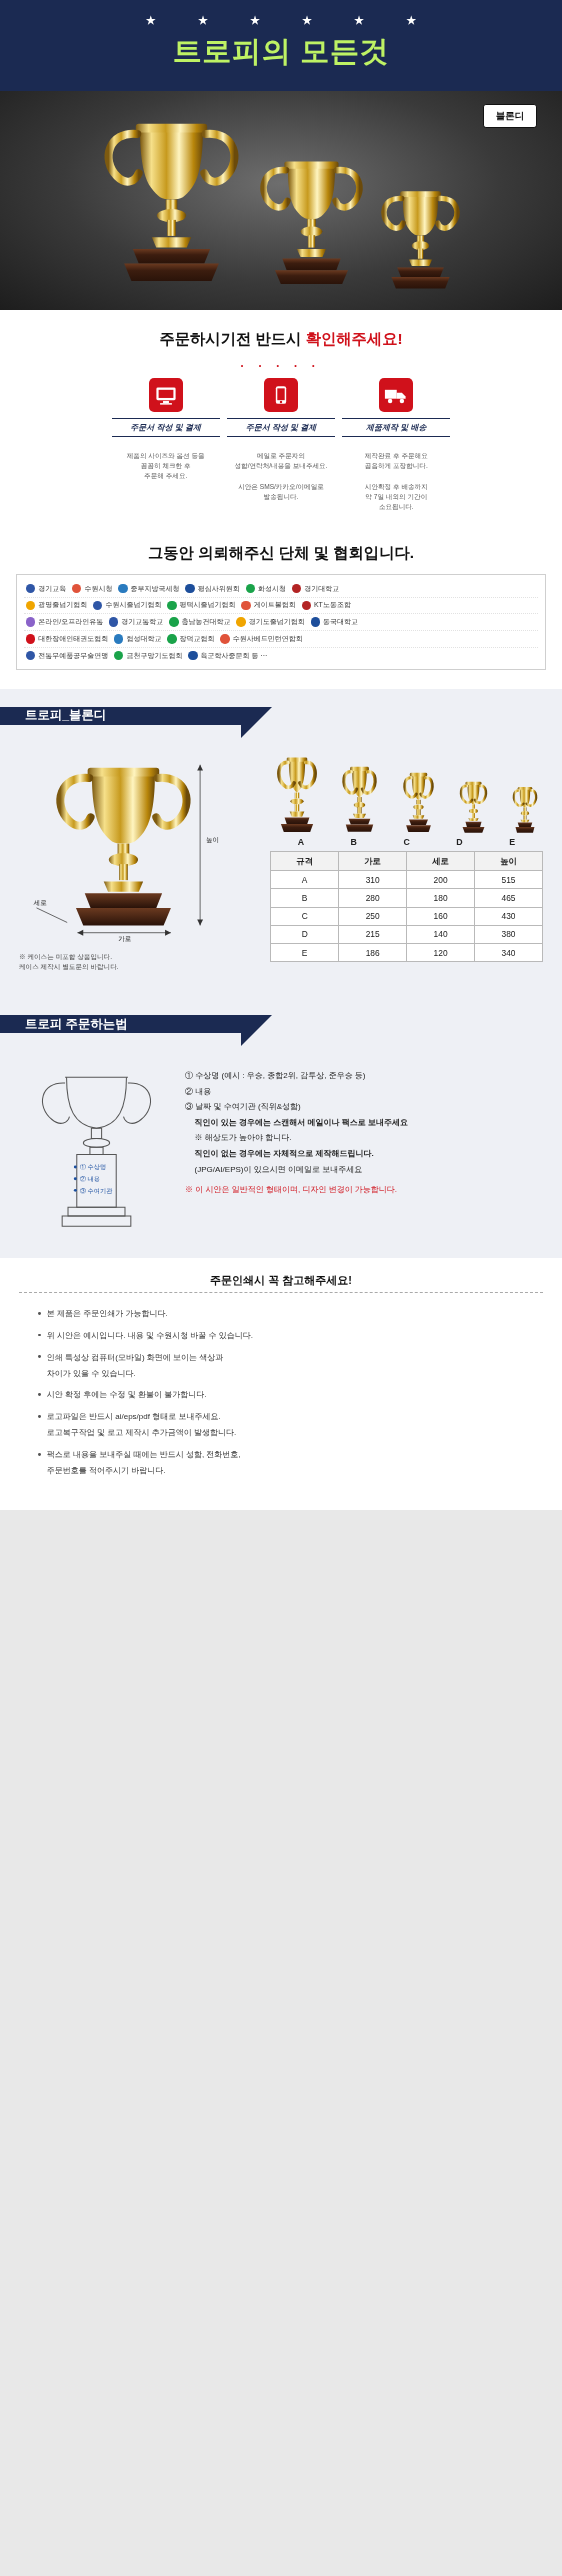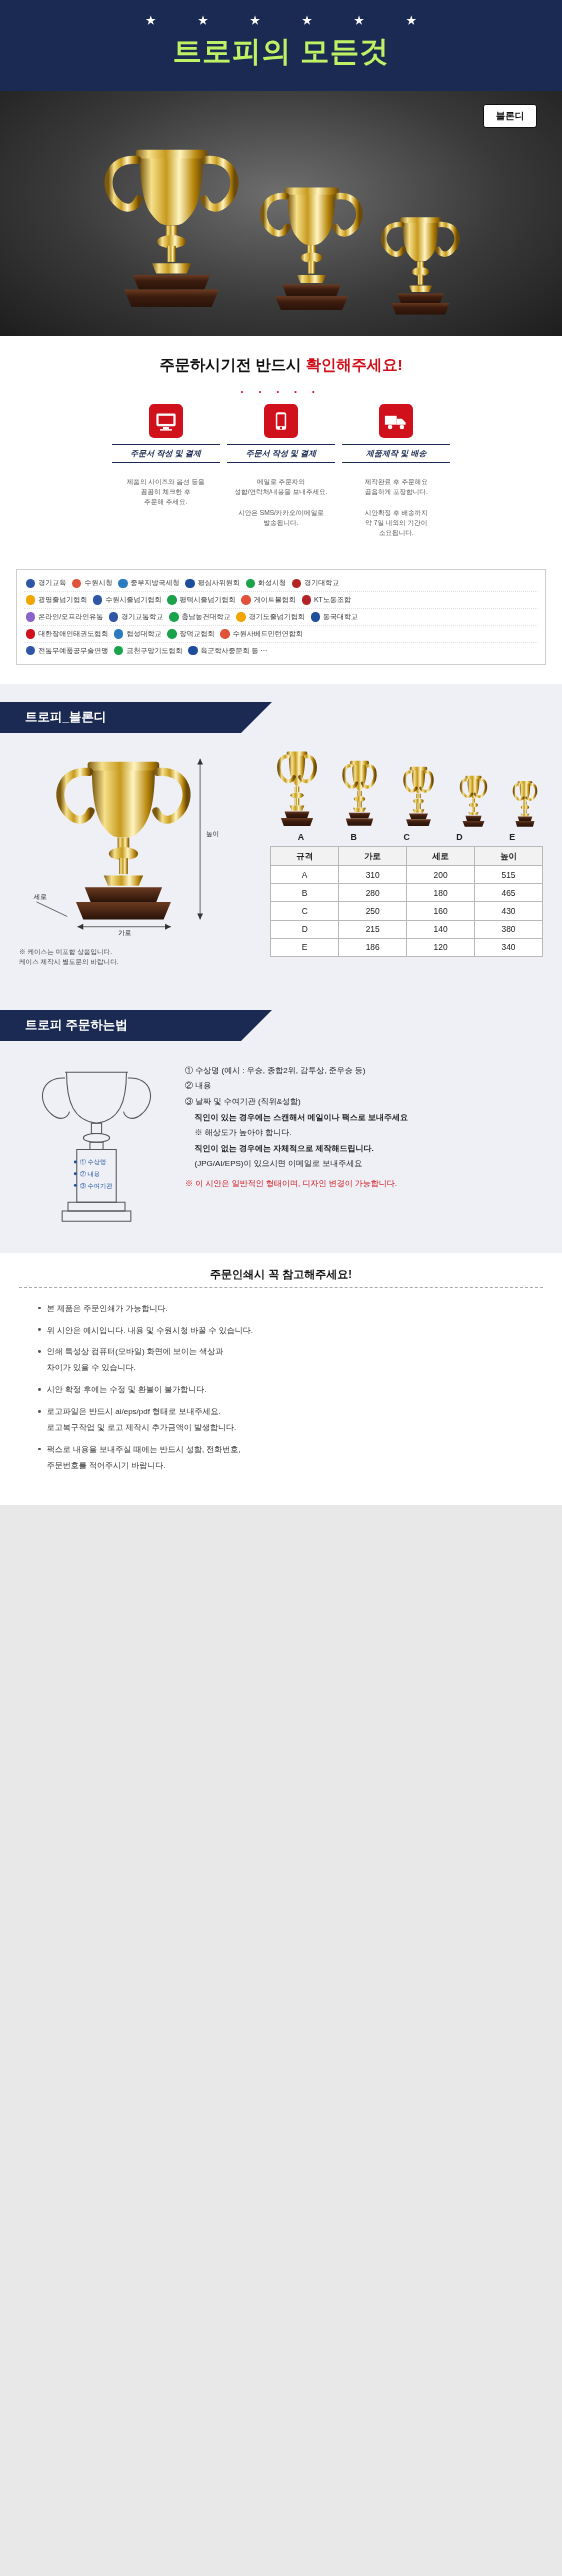--- a/index.html
+++ b/index.html
@@ -27,21 +27,21 @@
   .hero-title {
     color: #bef264;
     font-size: 29px;
     font-weight: bold;
     letter-spacing: 0.7px;
   }
 
   
   .main-photo {
     position: relative;
-    height: 245px;
+    height: 219px;
     background: radial-gradient(ellipse at 50% 42%, #6e6e6e 0%, #3a3a3a 55%, #1d1d1d 100%);
     overflow: hidden;
     font-family: Liberation Serif, serif;
   }
   .badge-blonde {
     position: absolute;
     right: 25px; top: 13px;
     background: #fff;
     border: 0.7px solid #111;
     border-radius: 2.9px;
@@ -130,21 +130,21 @@
   }
 
   
   .band {
     background: #eef0f5;
     padding: 17.5px 0 7.3px;
   }
   .band-head { position: relative; height: 31px; margin-bottom: 7.3px; }
   .band-head .bar {
     position: absolute; left: 0; top: 0;
-    height: 31px; width: 241px;
+    height: 18px; width: 241px;
     background: #1b2a52;
     display: flex; align-items: center;
     padding-left: 25px;
     color: #fff; font-size: 12.4px; font-weight: bold;
   }
   .band-head .tri {
     position: absolute; left: 241px; top: 0;
     width: 0; height: 0;
     border-top: 31px solid #1b2a52;
     border-right: 31px solid transparent;
@@ -331,20 +331,21 @@
 곱읍하게 포장합니다.
 
 시안확정 후 배송까지
 약 7일 내외의 기간이
 소요됩니다.</div>
       </div>
     </div>
   </div>
 
   <div class="clients">
+    <div class="sect-title" style="margin-bottom:10.2px">그동안 의뢰해주신 단체 및 협회입니다.</div>
     <div class="logo-grid">
 
       <div class="logo-row">
         <div class="logo-item">
             <span class="logo-dot" style="background:#2f56a6"></span>
             <span>경기교육</span>
           </div>
         <div class="logo-item">
             <span class="logo-dot" style="background:#e0533a"></span>
             <span>수원시청</span>

